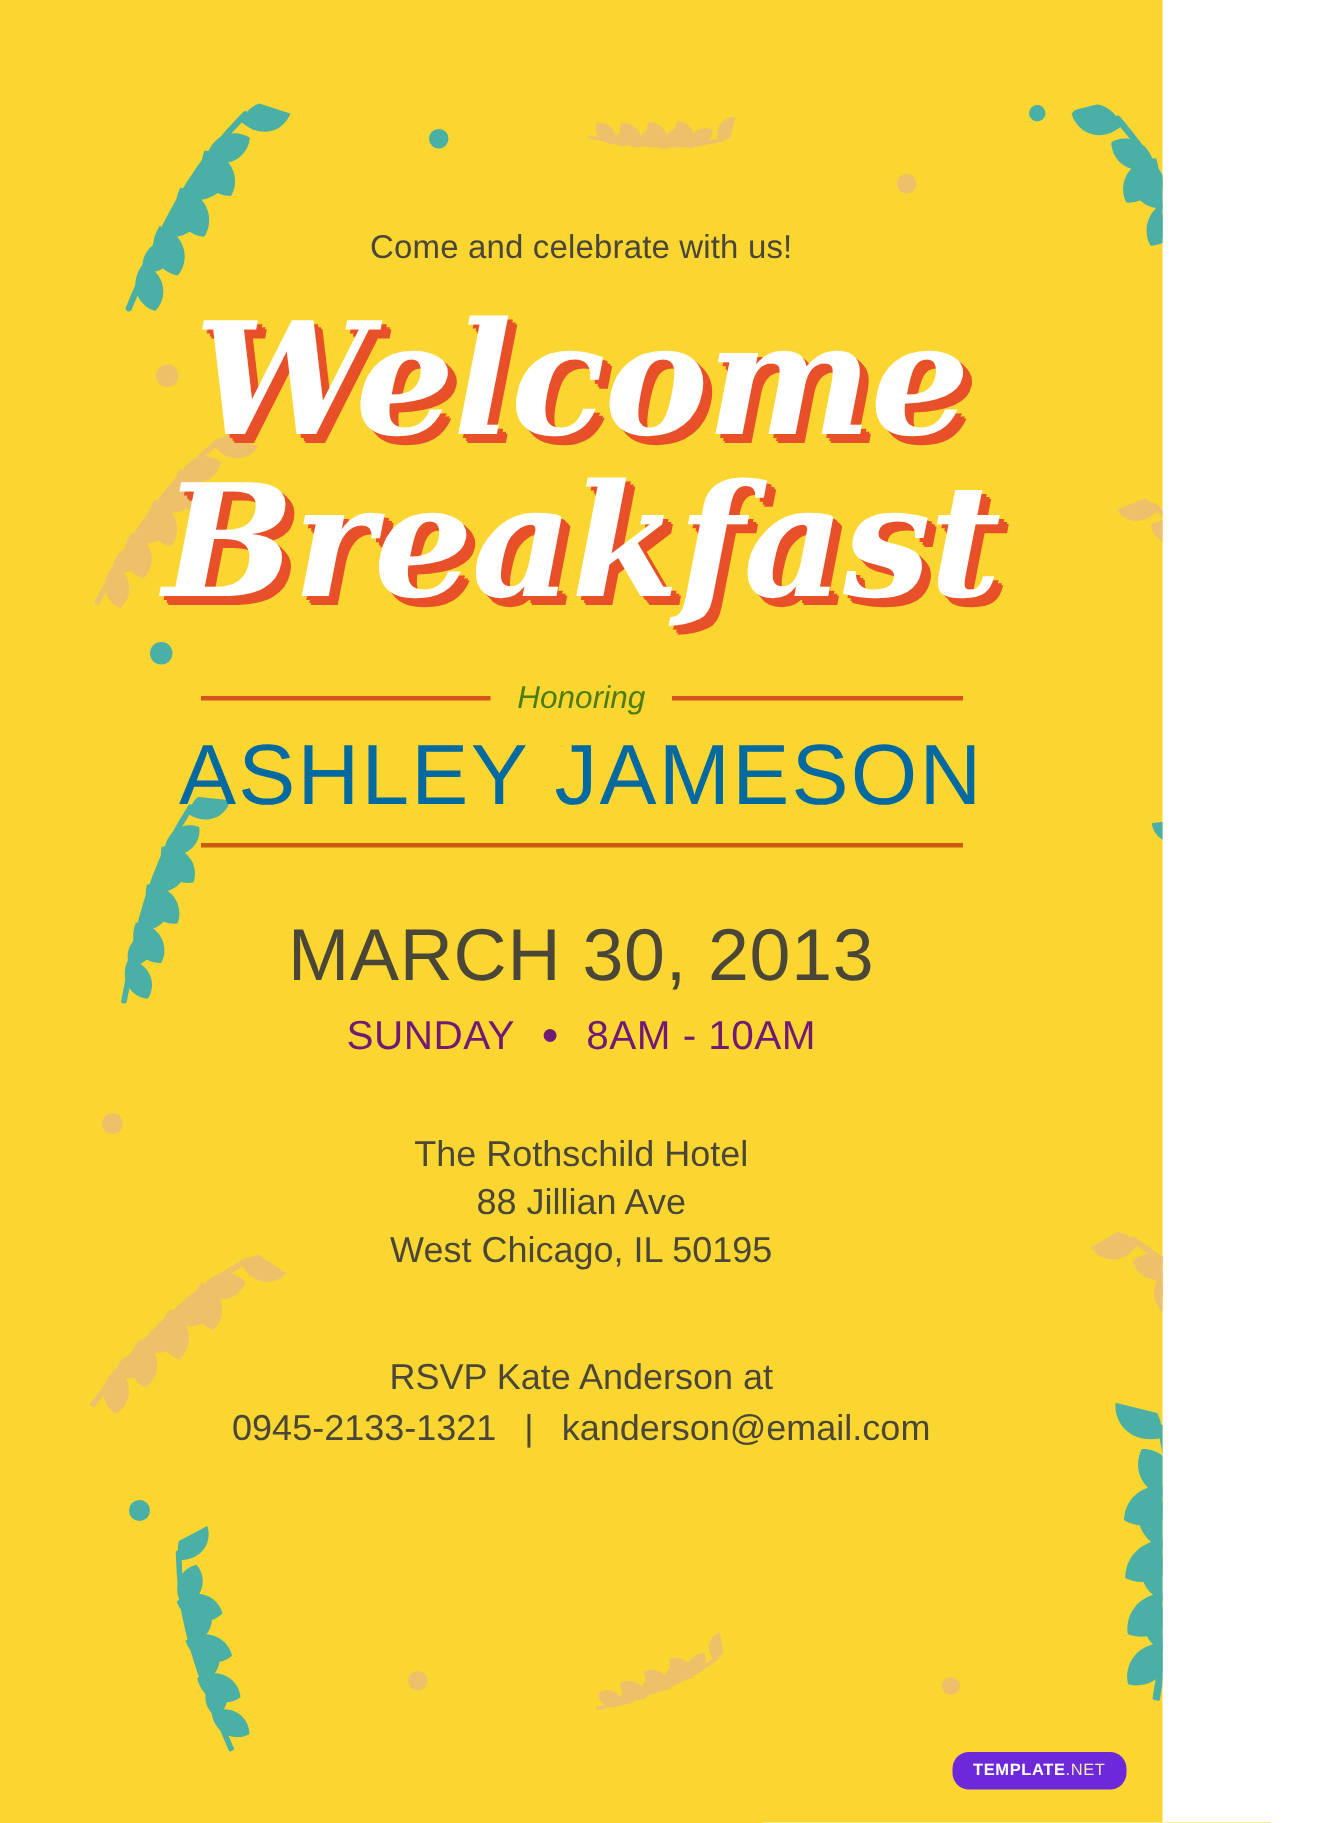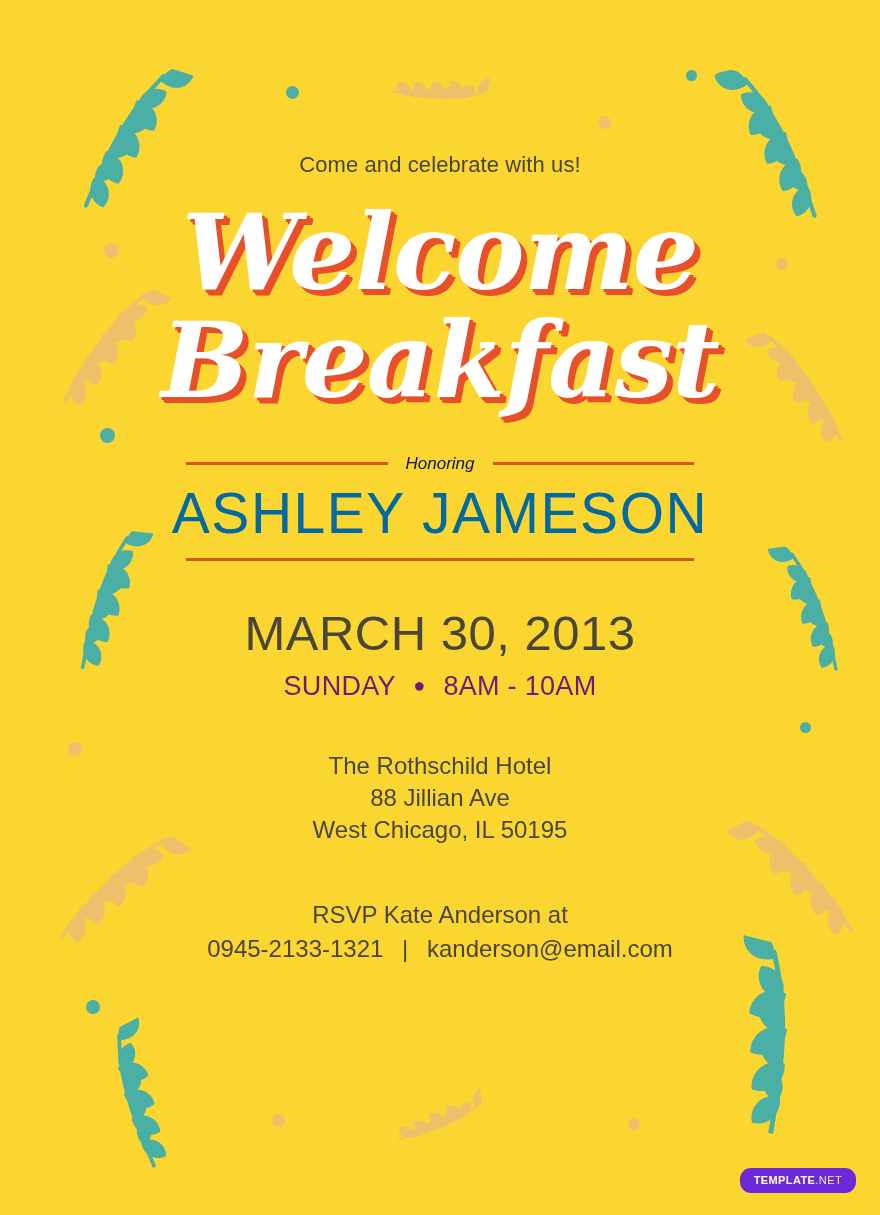--- a/index.html
+++ b/index.html
@@ -8,21 +8,21 @@
   }
   body {
     width: 880px;
     height: 1215px;
     overflow: hidden;
     font-family: "Liberation Sans", sans-serif;
   }
 
   #invitation {
     position: relative;
-    width: 880px;
+    width: 775px;
     height: 1215px;
     background: #FBD631;
     overflow: hidden;
   }
 
   
   #decor {
     position: absolute;
     inset: 0;
     pointer-events: none;
@@ -80,23 +80,23 @@
     gap: 18px;
     width: 508px;
     margin-top: 42px;
   }
   .rule {
     flex: 1 1 auto;
     height: 3px;
     background: #D9531E;
   }
   .honoring-label {
-    font-size: 17px;
+    font-size: 21px;
     font-style: italic;
-    color: #0f172a;
+    color: #4d7c0f;
     white-space: nowrap;
   }
 
   .honoree {
     margin-top: 6px;
     font-size: 57px;
     font-weight: 400;
     color: #0369a1;
     letter-spacing: 1.5px;
     white-space: nowrap;

